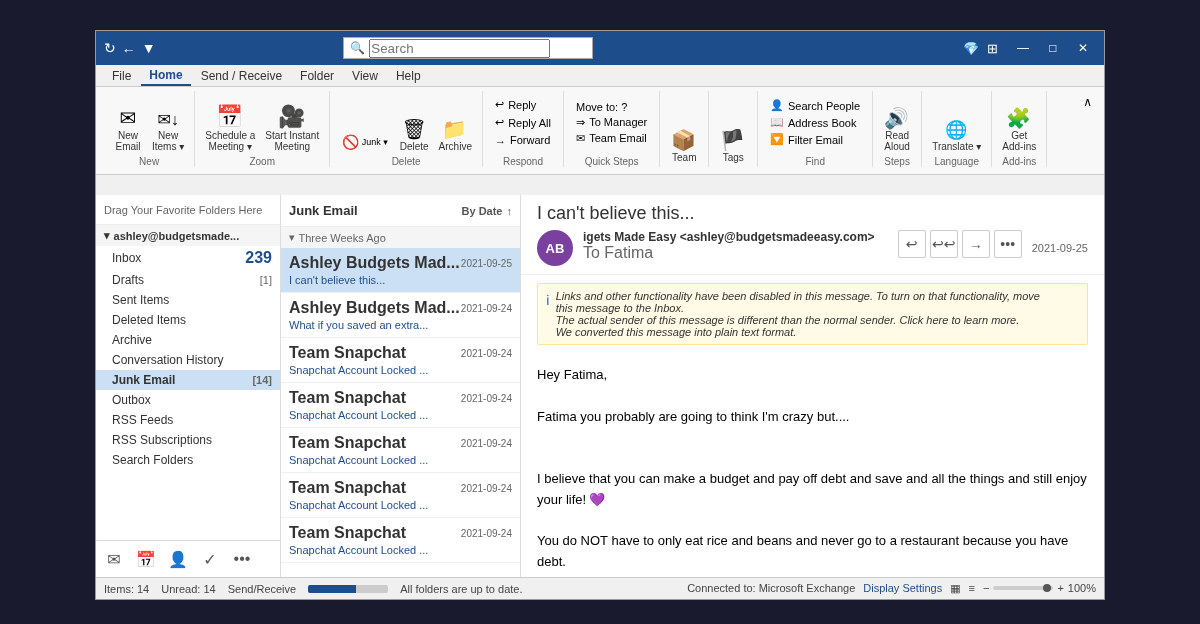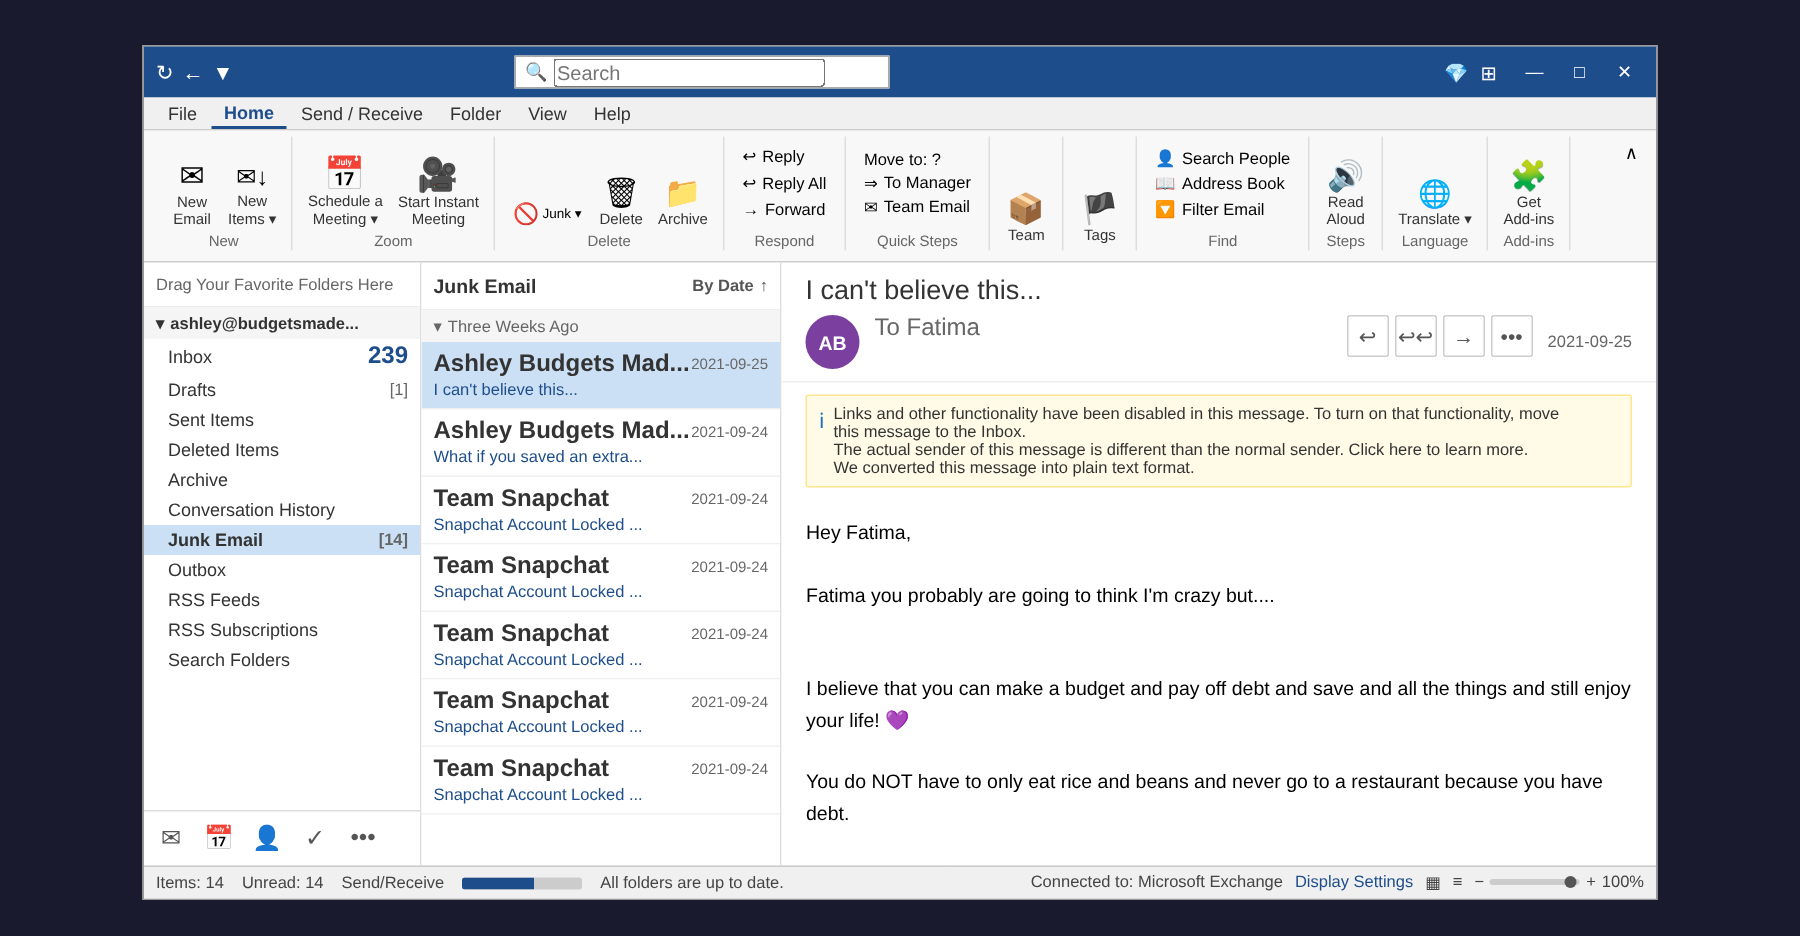--- a/index.html
+++ b/index.html
@@ -122,20 +122,21 @@
       font-size: 11px;
       white-space: nowrap;
     }
     .respond-group .ribbon-btn-small { margin-bottom: 1px; }
 
     
     .main-area {
       display: flex;
       flex: 1;
       overflow: hidden;
+      margin-top: 20px;
     }
 
     
     .sidebar {
       width: 185px;
       background: #fff;
       border-right: 1px solid #ddd;
       display: flex;
       flex-direction: column;
       flex-shrink: 0;
@@ -711,34 +712,35 @@
         </div>
       </div>
     </div>
 
     <div class="reading-pane">
       <div class="reading-pane-header">
         <div class="reading-subject">I can't believe this...</div>
         <div class="reading-meta">
           <div class="avatar-circle">AB</div>
           <div class="sender-info">
+            <div class="sender-name">igets Made Easy &lt;ashley@budgetsmadeeasy.com&gt;</div>
             <div class="sender-to">To Fatima</div>
           </div>
           <div class="reading-actions">
             <button class="read-action-btn">↩</button>
             <button class="read-action-btn">↩↩</button>
             <button class="read-action-btn">→</button>
             <button class="read-action-btn">•••</button>
           </div>
           <div class="reading-date">2021-09-25</div>
         </div>
       </div>
       <div class="security-notice">
         <span class="security-icon">ℹ</span>
-        <div style="white-space:pre-line;">Links and other functionality have been disabled in this message. To turn on that functionality, move
+        <div style="white-space:pre-line;font-style:italic;">Links and other functionality have been disabled in this message. To turn on that functionality, move
 this message to the Inbox.
 The actual sender of this message is different than the normal sender. Click here to learn more.
 We converted this message into plain text format.</div>
       </div>
       <div class="reading-body">
         <p style="white-space:pre-line;">Hey Fatima,
 
 Fatima you probably are going to think I'm crazy but....
 
 

